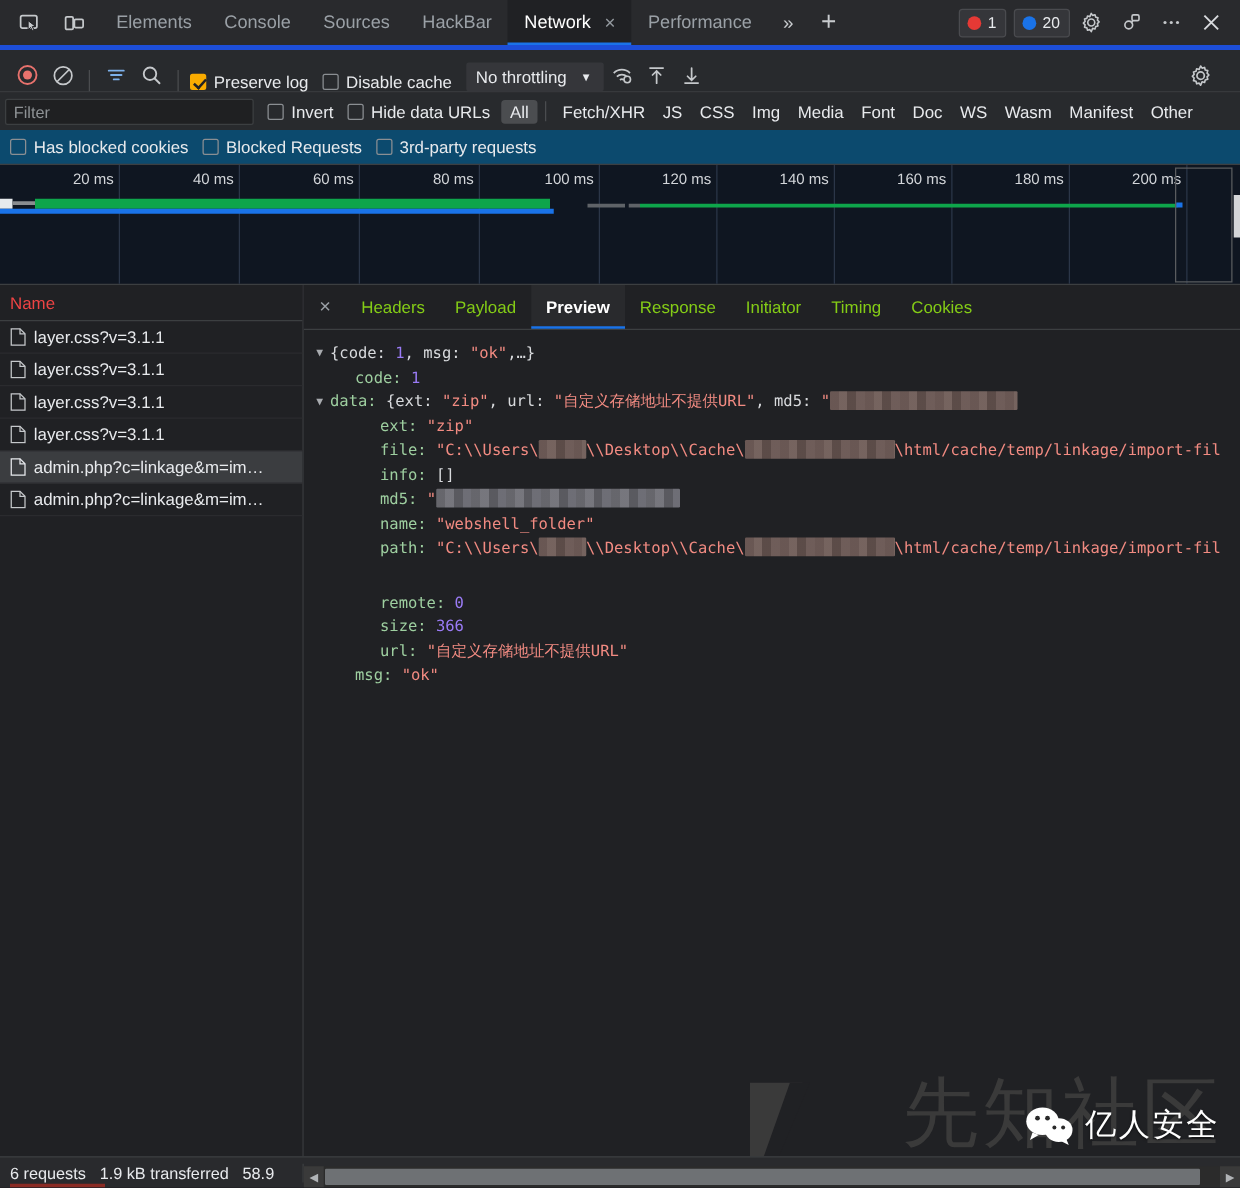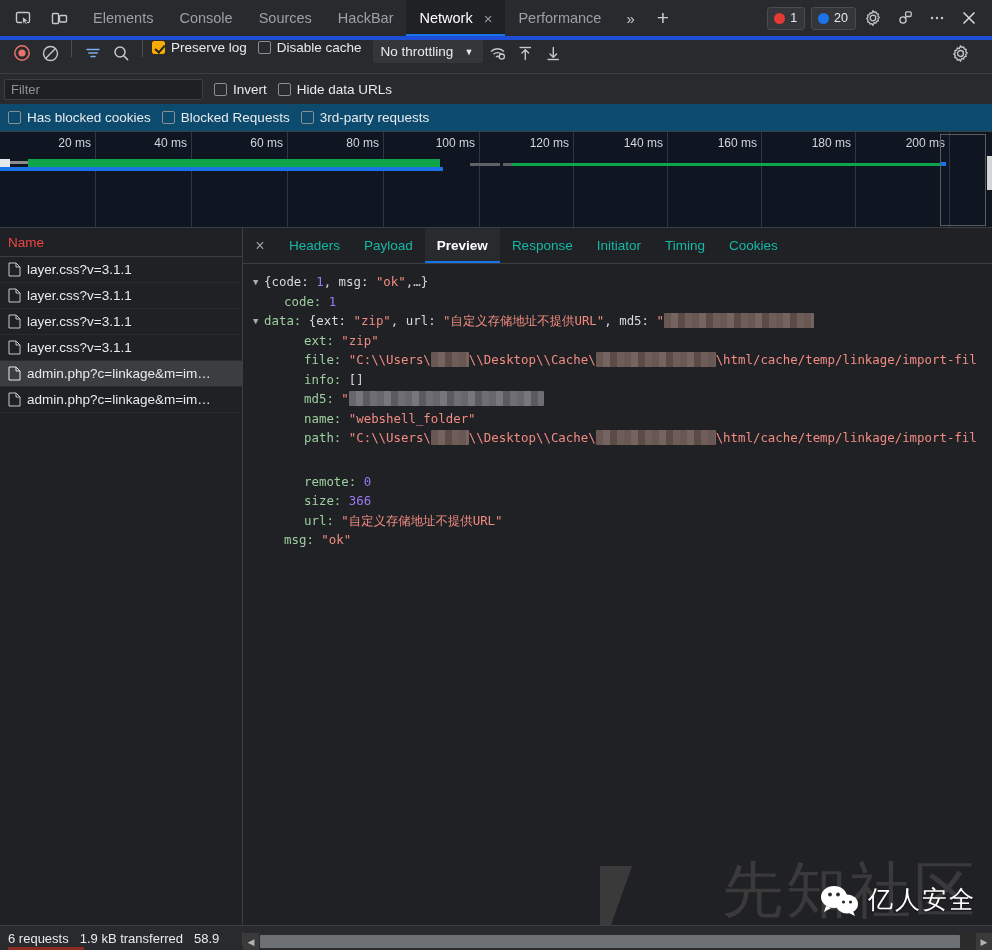--- a/index.html
+++ b/index.html
@@ -52,21 +52,21 @@
   .counter .num { font-size: 12.5px; color: #e8eaed; }
   .dot-error { background: #e53935; position: relative; }
   .dot-error::after { content:""; position:absolute; left:3.5px; top:1.5px; width:4px; height:8px; border-radius:1px; background:#b71c1c; opacity:.0;}
   .dot-info { background: #1a73e8; }
   .icn { color: #c5c8cb; display: flex; align-items: center; justify-content:center; cursor: pointer; width: 30px; height: 28px; border-radius:3px;}
 
   
   .toolbar {
     height: 34px; flex: 0 0 34px;
     background: #282a2d;
-    display: flex; align-items: flex-start; gap: 0px;
+    display: flex; align-items: flex-end; gap: 0px;
     padding: 0 18px 0 8px;
     border-bottom: 1px solid #3c3f41;
   }
   .tool-btn {
     width: 28px; height: 26px; display: flex; align-items: center; justify-content: center;
     border-radius: 3px; cursor: pointer; color: #c5c8cb; flex: 0 0 auto;
   }
   .tb-sep { width: 1px; height: 17px; background: #4a4c4f; margin: 0 7px; flex: 0 0 1px;}
   .chk { display: flex; align-items: center; gap: 6px; cursor: pointer; padding: 0 9px 0 2px; white-space:nowrap;}
   .chk .box {
@@ -169,21 +169,21 @@
   .dt-tabs {
     height: 36px; flex: 0 0 36px; display: flex; align-items: stretch;
     border-bottom: 1px solid #3c3f41; background: #202124; padding-left: 0;
   }
   .dt-close {
     width: 34px; display: flex; align-items: center; justify-content: center;
     color: #9aa0a6; font-size: 16px; cursor: pointer;
   }
   .dt-tab {
     display: flex; align-items: center; padding: 0 12px; font-size: 13.5px;
-    color: #14b8a6; cursor: pointer; position: relative; white-space: nowrap;
+    color: #84cc16; cursor: pointer; position: relative; white-space: nowrap;
   }
   .dt-tab.active { color: #ffffff; background: #292a2d; font-weight: bold; }
   .dt-tab.active::after {
     content: ""; position: absolute; left: 0; right: 0; bottom: 0; height: 2px; background: #1a73e8;
   }
   .dt-body {
     flex: 1 1 auto; overflow: hidden; position: relative;
     padding: 8px 0 0 0;
     font-family: "DejaVu Sans Mono", monospace;
     font-size: 12.4px; line-height: 19.5px; color: #e8eaed;
@@ -398,20 +398,35 @@
 
   <div class="filterbar">
     <input class="filter-input" value="" placeholder="Filter" style="">
     <div class="chk">
       <span class="box"></span>
       <span class="lbl">Invert</span>
     </div>
     <div class="chk">
       <span class="box"></span>
       <span class="lbl">Hide data URLs</span>
+    </div>
+    <div class="typefilters">
+      <div class="tf active">All</div>
+      <div class="tf-sep"></div>
+      <div class="tf">Fetch/XHR</div>
+      <div class="tf">JS</div>
+      <div class="tf">CSS</div>
+      <div class="tf">Img</div>
+      <div class="tf">Media</div>
+      <div class="tf">Font</div>
+      <div class="tf">Doc</div>
+      <div class="tf">WS</div>
+      <div class="tf">Wasm</div>
+      <div class="tf">Manifest</div>
+      <div class="tf">Other</div>
     </div>
   </div>
 
   <div class="filterbar2">
     <div class="chk">
       <span class="box"></span>
       <span class="lbl">Has blocked cookies</span>
     </div>
     <div class="chk">
       <span class="box"></span>

